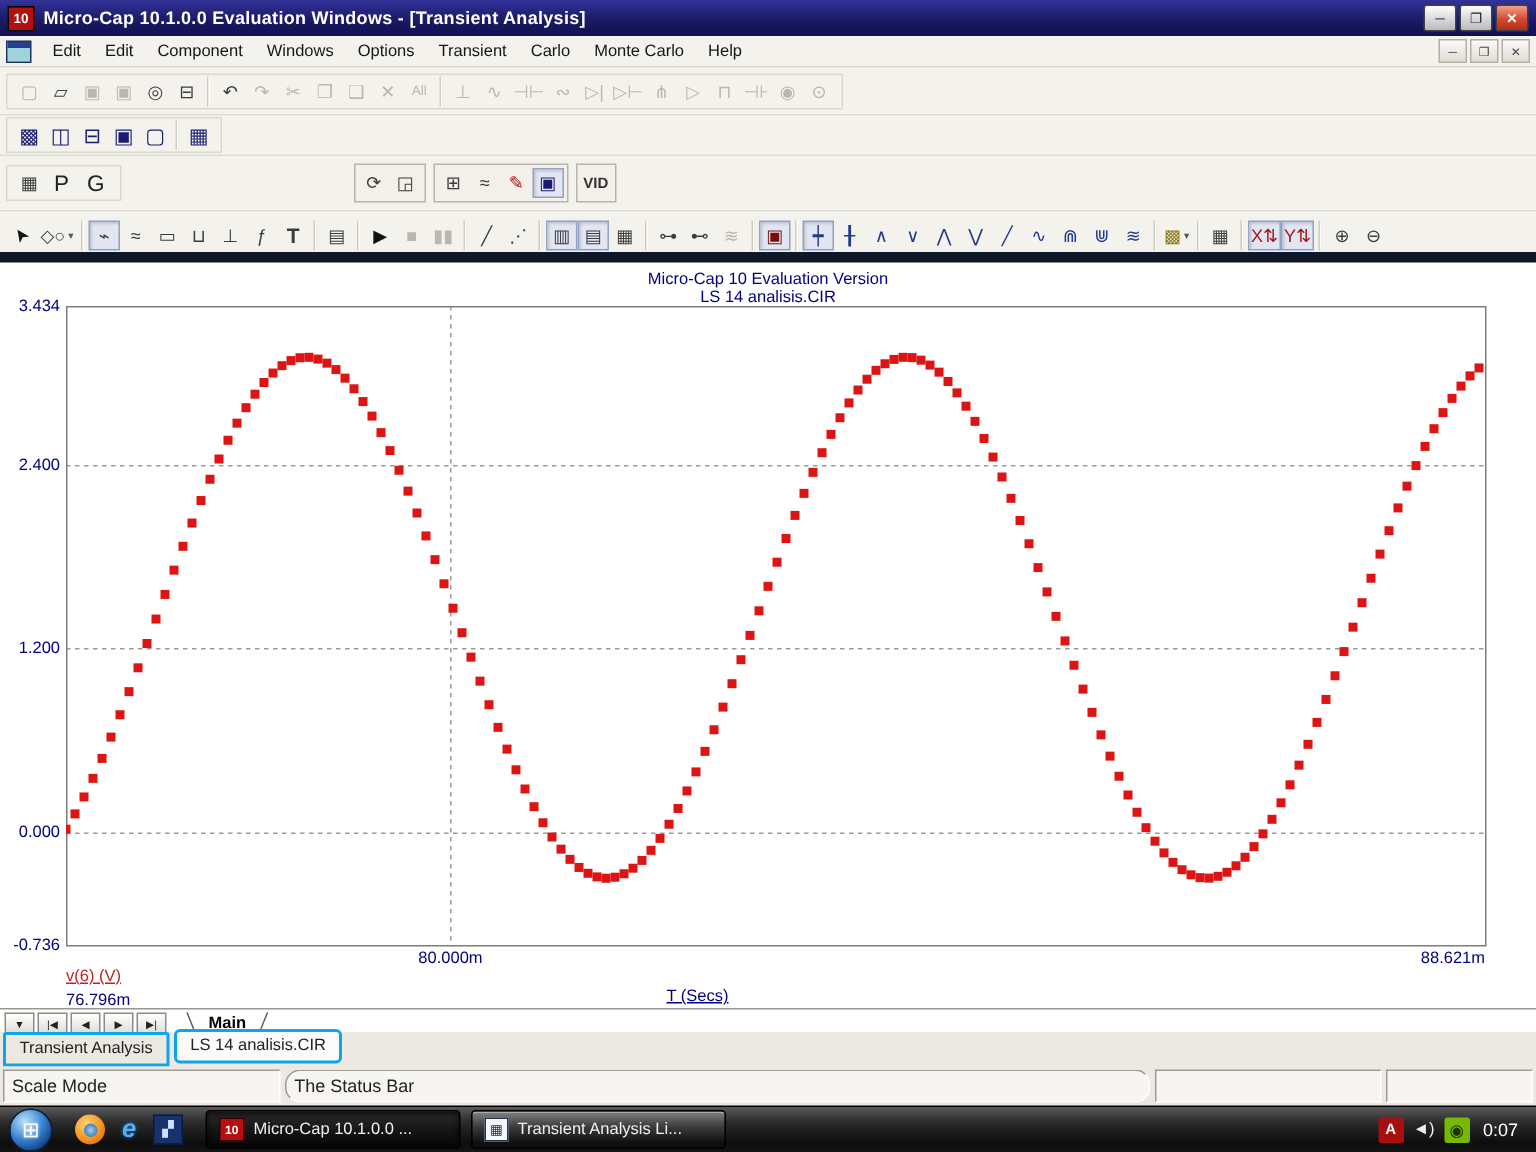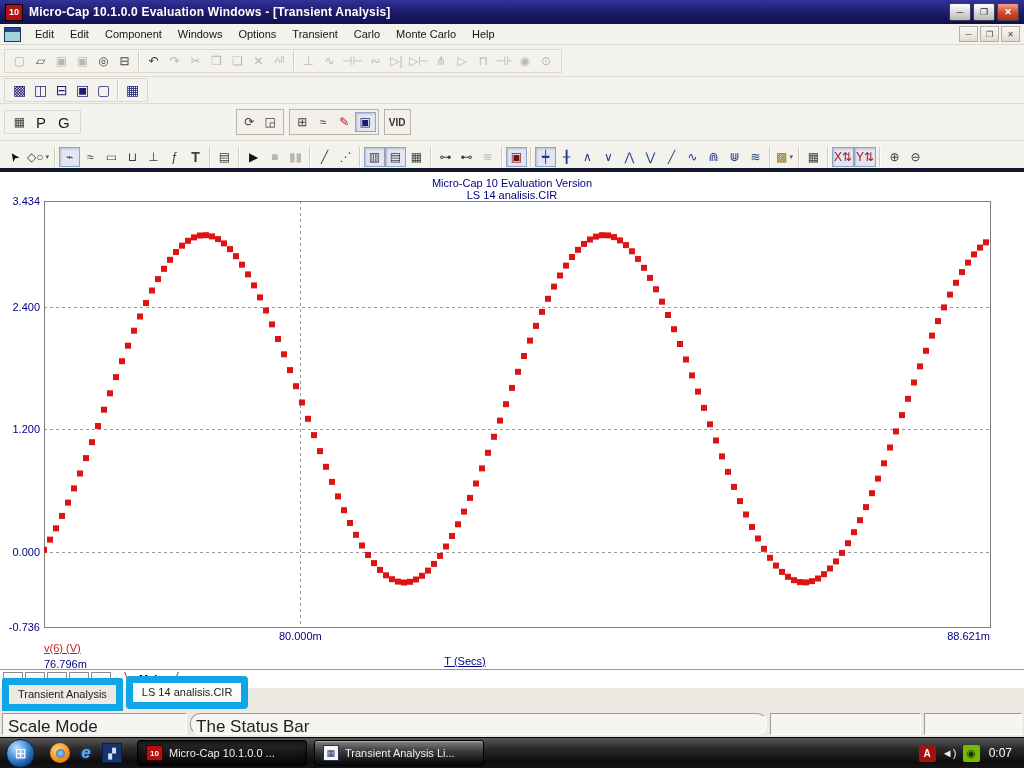--- a/index.html
+++ b/index.html
@@ -39,45 +39,45 @@
   .tbtn.pressed{background:#e2e6f3;border:1px solid #93a3c4;box-shadow:inset 1px 1px 2px rgba(0,0,0,.18);}
   .tbtn.bold{font-weight:bold;font-size:14px;}
   .tsep{width:1px;height:20px;background:#cfccc2;border-right:1px solid #fdfdfb;margin:0 3px;}
   .dd{font-size:7px;margin-left:2px;color:#555;}
   .row2 .tbtn{color:#1c1c70;font-size:14px;}
   .txtbtn{font-size:15px;color:#222;padding:0 6px;display:inline-flex;align-items:center;height:22px;}
   .subtxt{font-size:8px;vertical-align:sub;}
   .vi-btn{font-size:10px;font-weight:bold;color:#333;}
   
   #workspace{position:absolute;left:0;top:168px;width:1024px;height:520px;background:#fff;
-             border-top:4px solid #0f172a;box-sizing:border-box;}
+             border-top:7px solid #0f172a;box-sizing:border-box;}
   .chart-title,.chart-subtitle{position:absolute;left:0;width:100%;text-align:center;font-size:11px;color:#000080;}
   .chart-title{top:5px;} .chart-subtitle{top:17px;}
   #plot-svg{position:absolute;left:0;top:0;}
   .ytick{position:absolute;font-size:11px;color:#000080;right:984px;width:60px;text-align:right;}
   .xtick{position:absolute;font-size:11px;color:#000080;white-space:nowrap;}
   .legend{position:absolute;left:44px;top:470px;font-size:11px;color:#c22222;text-decoration:underline;}
   .xaxis-title{position:absolute;left:465px;top:483px;transform:translateX(-50%);font-size:11px;color:#000080;text-decoration:underline;}
   .navstrip{position:absolute;left:0;top:497px;width:100%;height:19px;border-top:1px solid #9a978d;
             display:flex;align-items:center;padding-left:3px;box-sizing:border-box;background:#fff;}
   .navb{width:18px;height:15px;border:1px solid #8b8b8b;background:linear-gradient(#ffffff,#d8d6cf);
         font-size:7px;color:#222;display:inline-flex;align-items:center;justify-content:center;margin-right:2px;}
   .main-tab{position:relative;font-weight:bold;font-size:11px;padding:1px 18px;margin-left:8px;color:#000;}
   .main-tab::before{content:"";position:absolute;left:6px;top:0;bottom:0;width:1px;background:#555;transform:skewX(22deg);}
   .main-tab::after{content:"";position:absolute;right:6px;top:0;bottom:0;width:1px;background:#555;transform:skewX(-22deg);}
   
   .doctabs{position:absolute;left:0;top:688px;width:1024px;height:23px;background:#ece9e2;display:flex;
            align-items:flex-end;padding-left:2px;box-sizing:border-box;gap:3px;}
-  .dtab{font-size:11px;color:#222;padding:3px 9px 4px;border:7px solid #0ea5e9;border-radius:2px 2px 0 0;
+  .dtab{font-size:11px;color:#222;padding:3px 9px 4px;border:2px solid #0ea5e9;border-radius:2px 2px 0 0;
         background:#ece9e2;white-space:nowrap;}
   .dtab.raised{background:#fbfbf9;border-radius:4px;margin-bottom:2px;box-shadow:0 1px 0 #fff inset;}
   
   .statusbar{position:absolute;left:0;top:711px;width:1024px;height:26px;background:#ece9e2;display:flex;
              gap:3px;padding:2px 2px;box-sizing:border-box;}
-  .spanel{background:#f6f5f1;border:1px solid;border-color:#9e9b90 #ffffff #ffffff #9e9b90;font-size:17px;
+  .spanel{background:#f6f5f1;border:1px solid;border-color:#9e9b90 #ffffff #ffffff #9e9b90;font-size:12px;
           color:#222;padding:3px 5px;box-sizing:border-box;white-space:nowrap;overflow:hidden;}
   
   .taskbar{position:absolute;left:0;top:737px;width:1024px;height:31px;
            background:linear-gradient(#5a5a5a,#2a2a2a 35%,#0d0d0d 80%,#151515);border-top:1px solid #000;
            display:flex;align-items:center;padding:0 6px;box-sizing:border-box;gap:7px;}
   .orb{width:27px;height:27px;border-radius:50%;
        background:radial-gradient(circle at 35% 28%,#b9e0f7,#3e87d4 45%,#0d3f82 80%,#07244d);
        border:1px solid #09203f;display:flex;align-items:center;justify-content:center;margin-right:8px;}
   .orb .flag{color:#fff;font-size:14px;line-height:1;text-shadow:0 0 2px #cfe9ff;}
   .ql{width:20px;height:20px;display:flex;align-items:center;justify-content:center;font-size:13px;}

